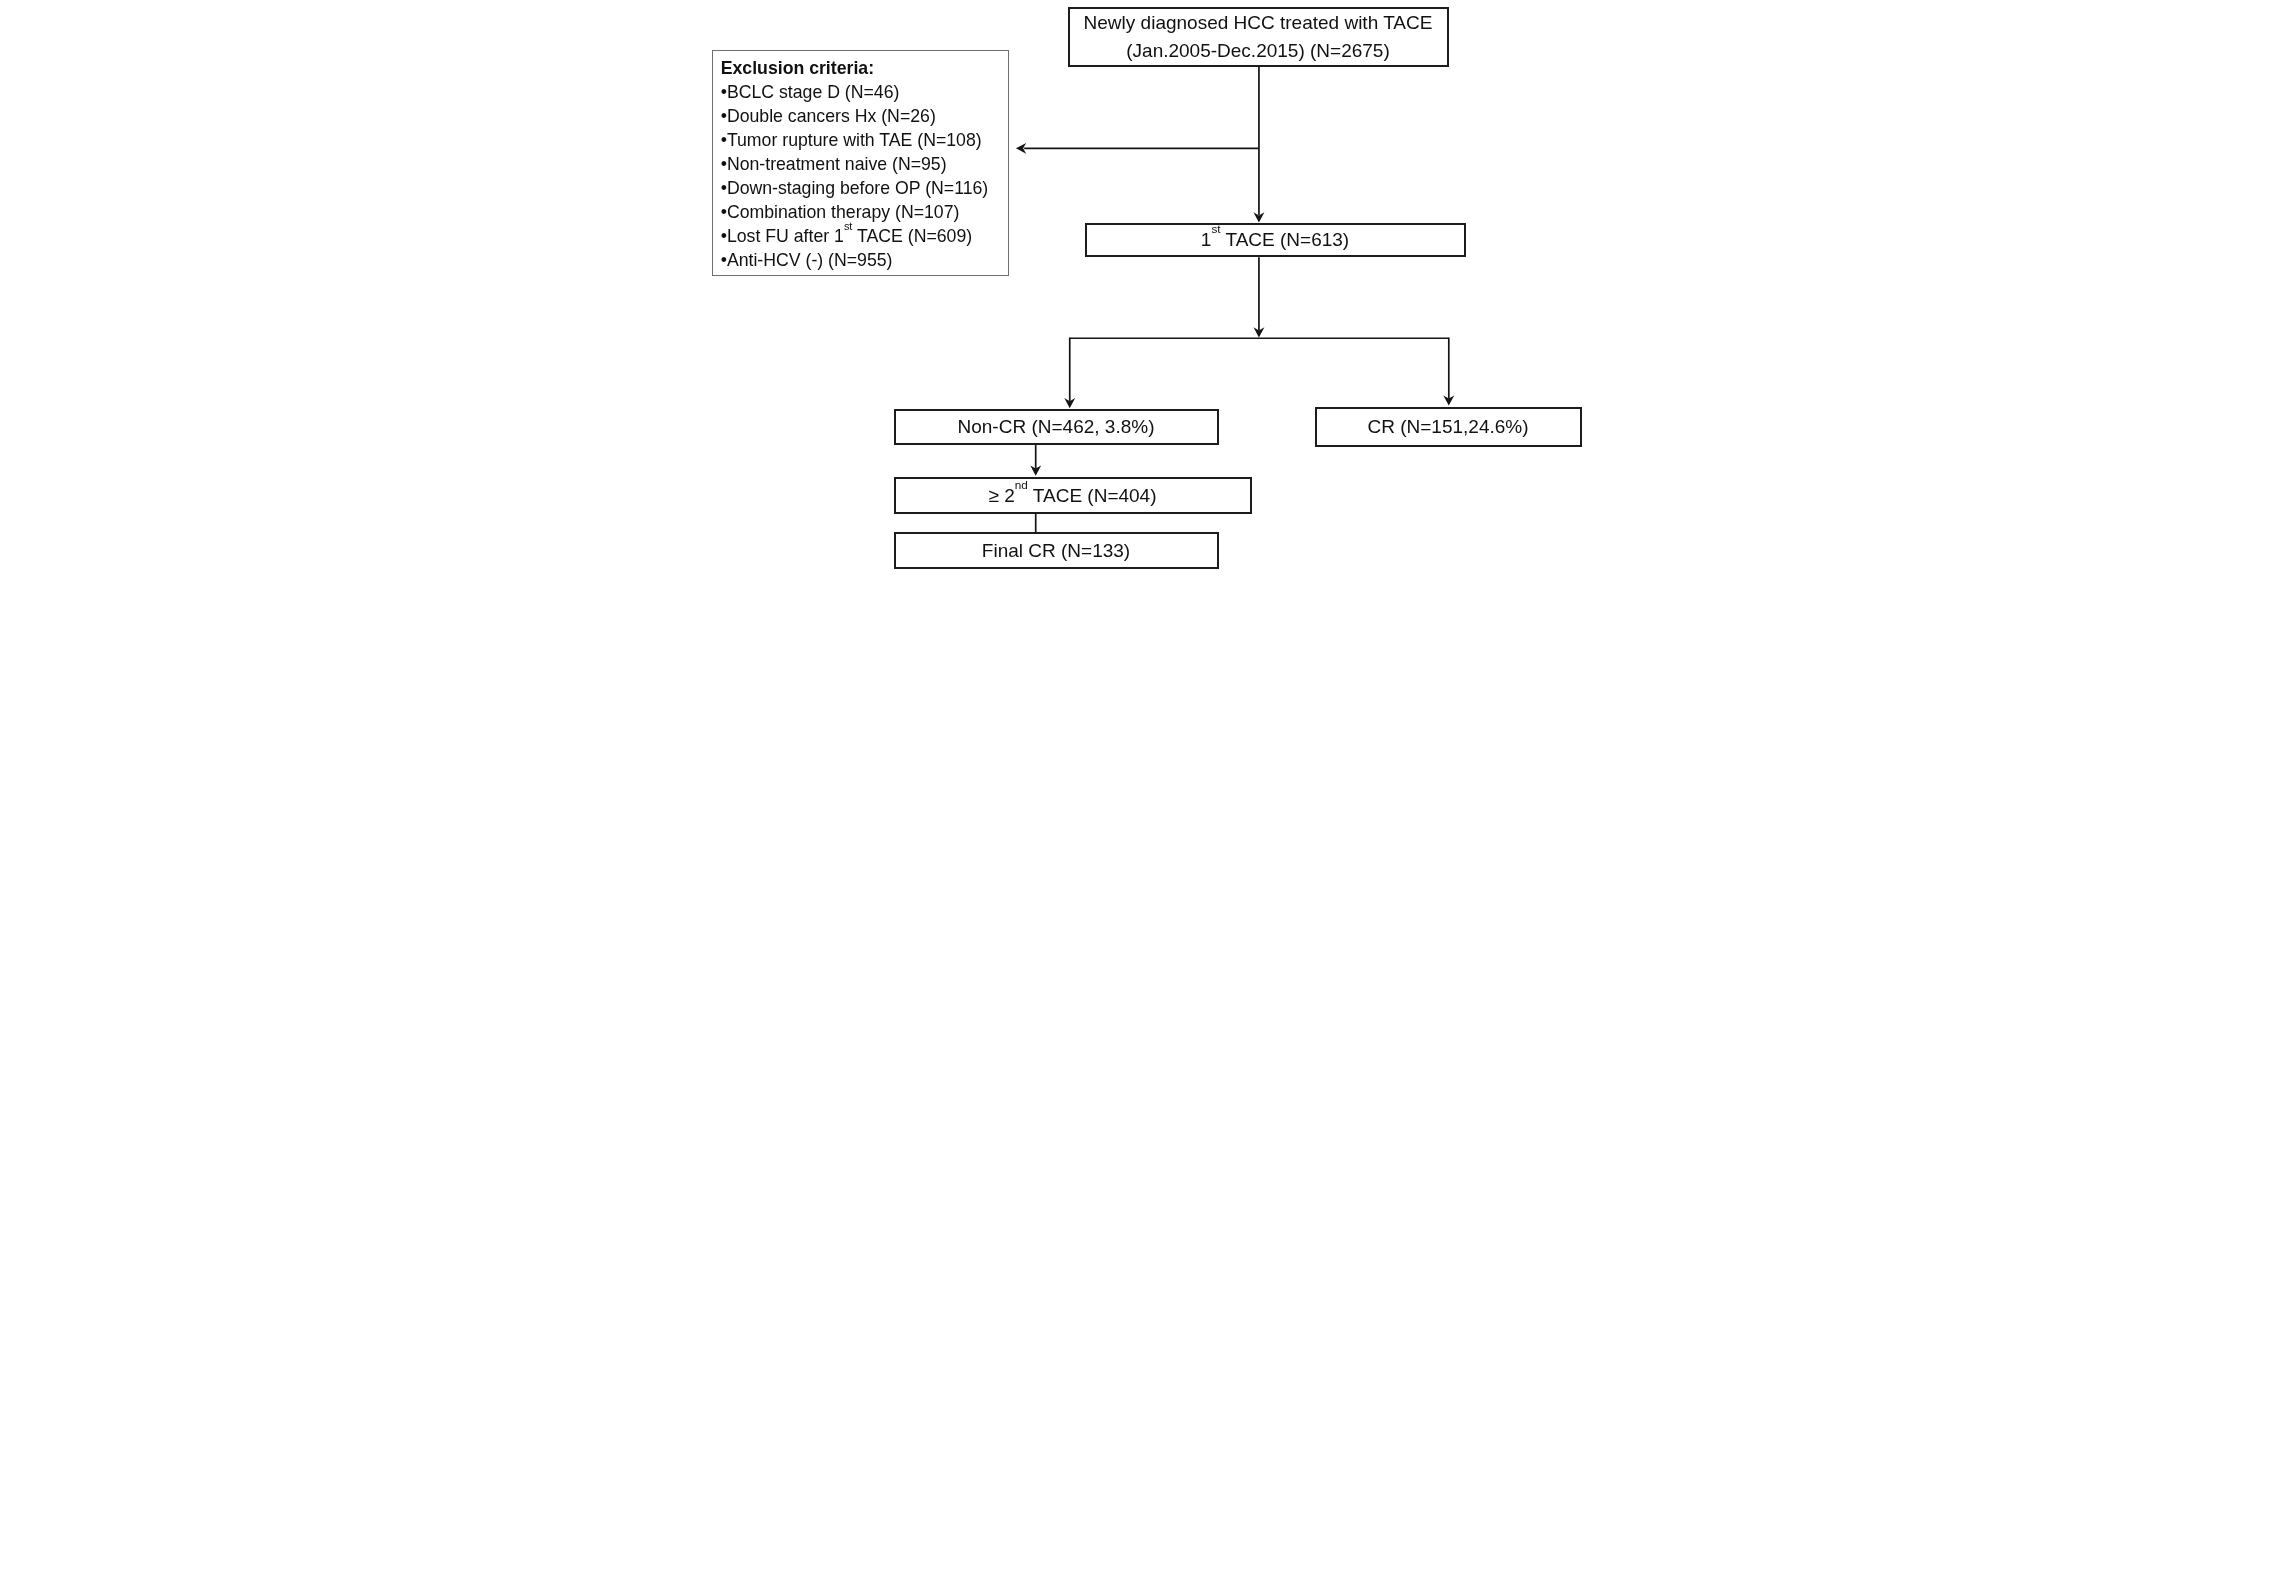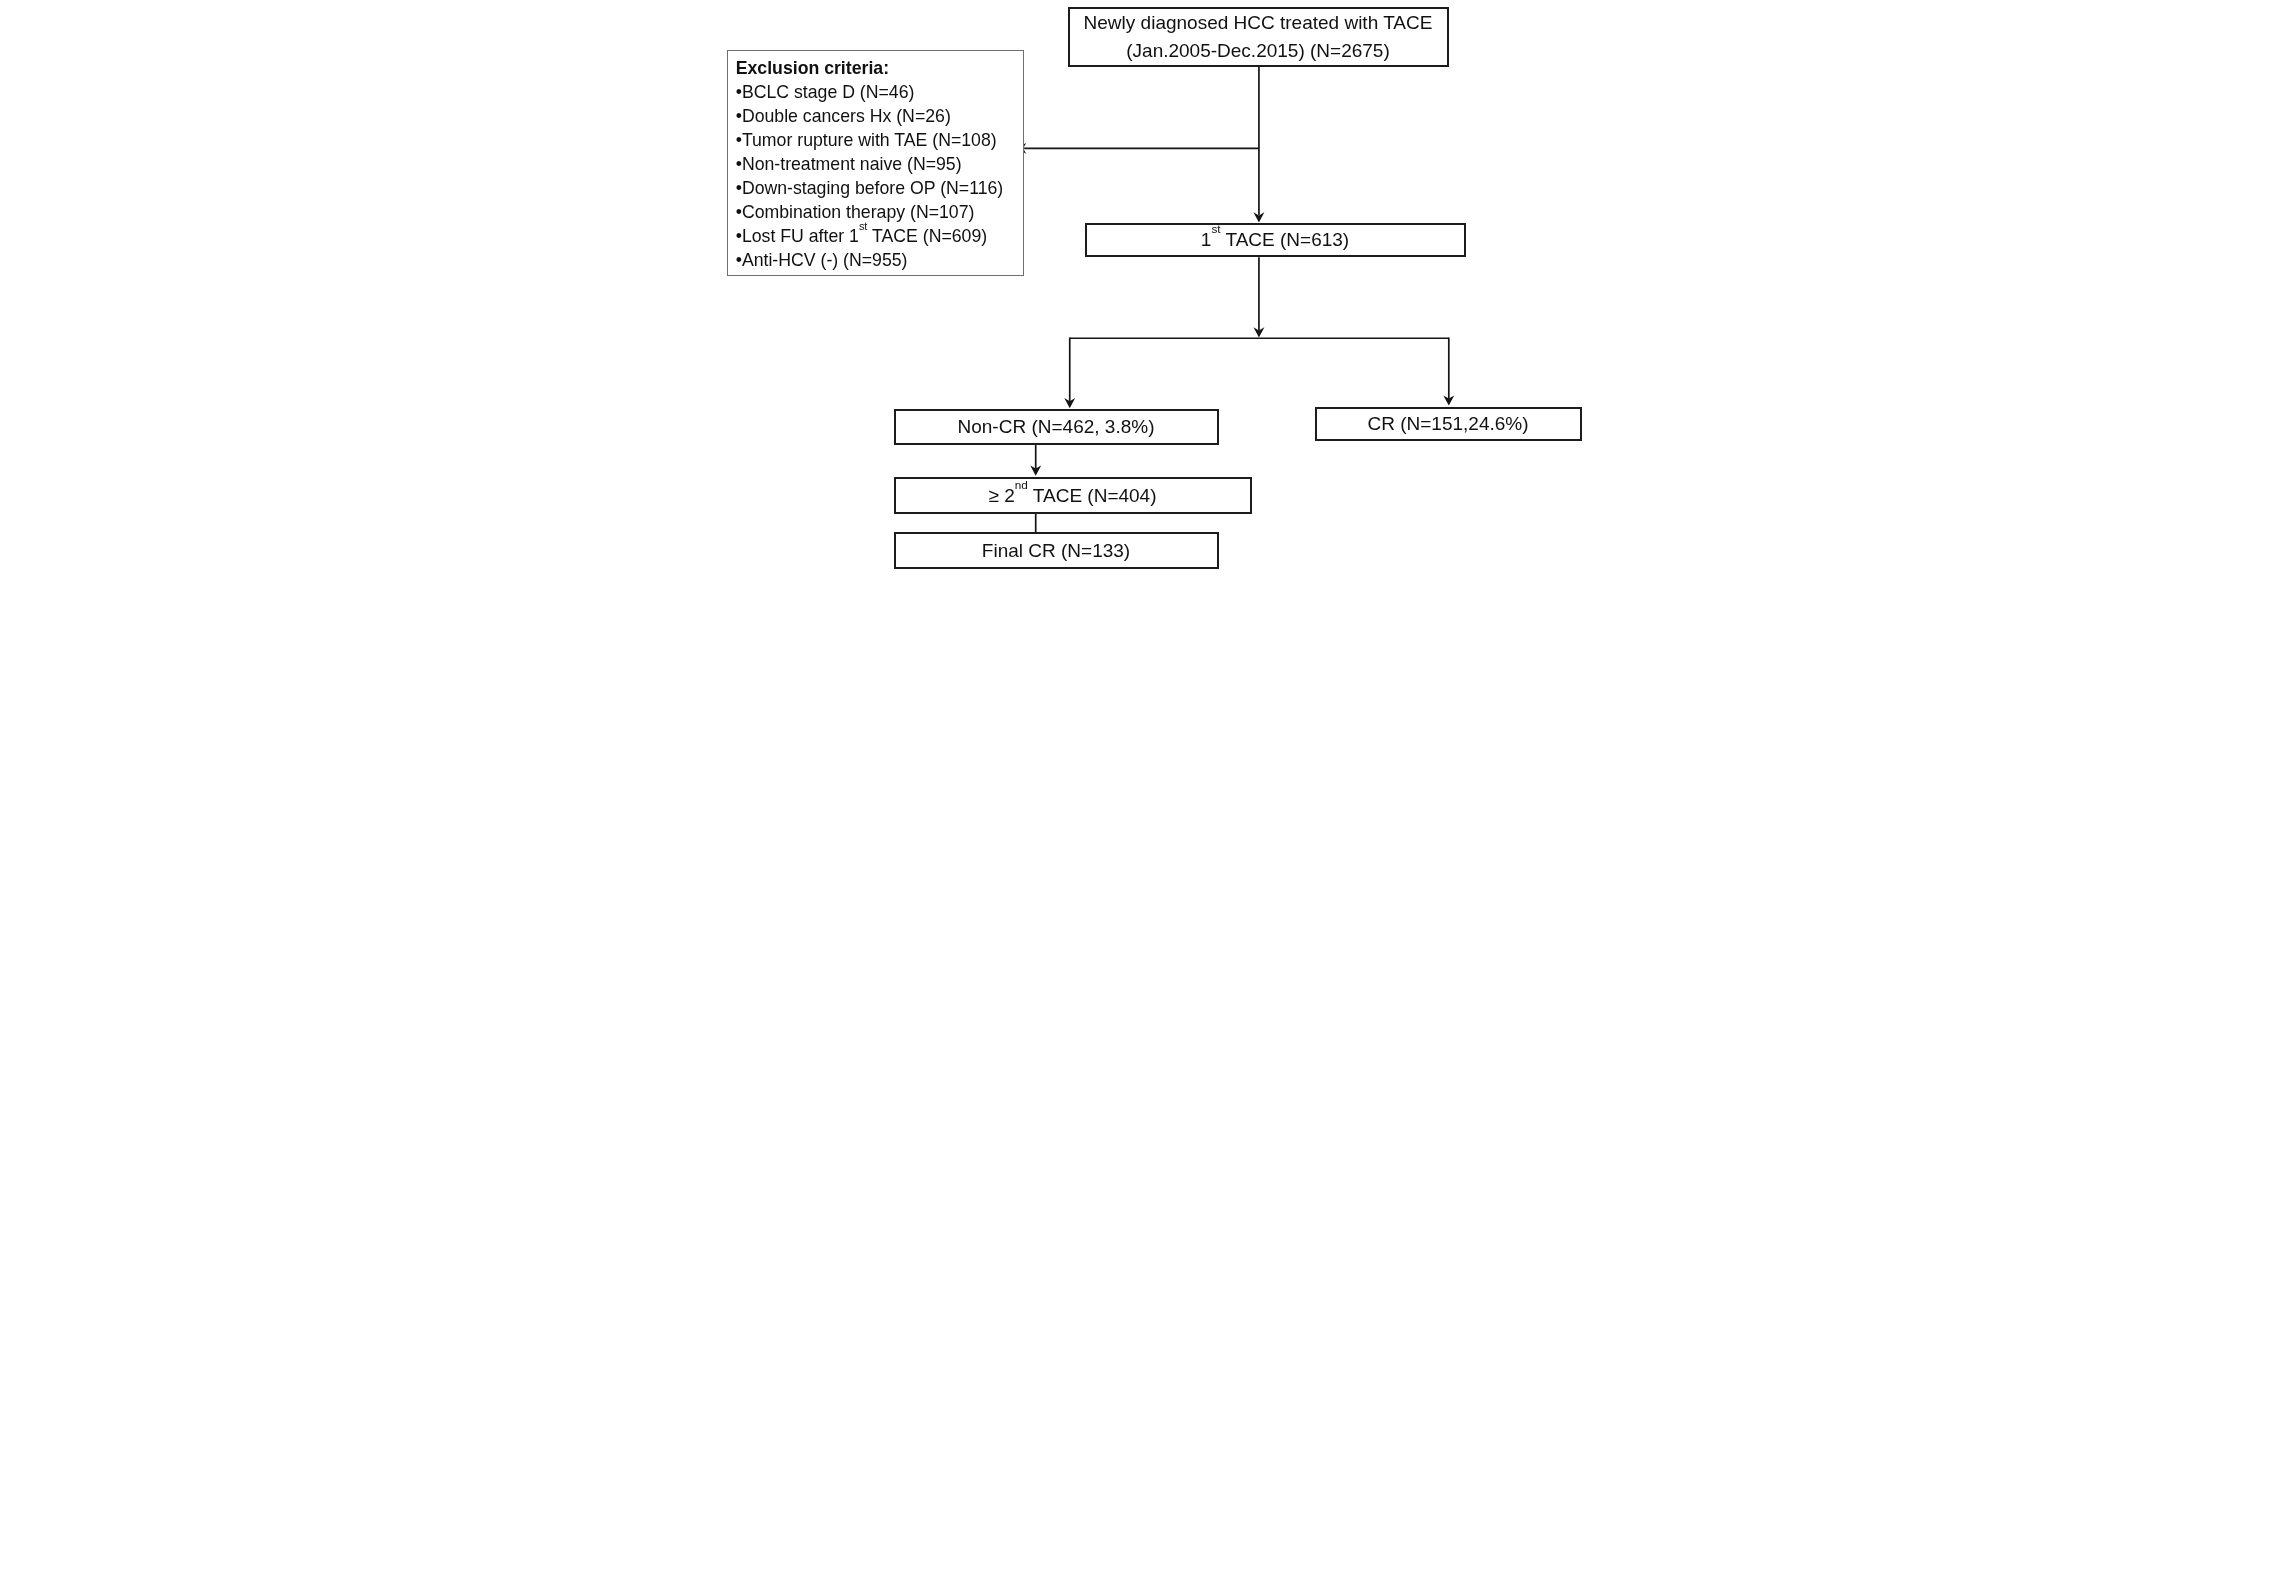--- a/index.html
+++ b/index.html
@@ -33,41 +33,41 @@
     align-items: center;
     justify-content: center;
     text-align: left;
     z-index: 1;
   }
   .top-box {
     left: 356px; top: 6.8px; width: 381px; height: 60px;
     font-size: 19px; line-height: 1.45;
   }
   .exclusion-box {
-    left: 15px; top: 50px; width: 297px; height: 226px;
+    left: 0; top: 50px; width: 297px; height: 226px;
     border: 1.4px solid #6f6f6f;
     align-items: flex-start;
     justify-content: flex-start;
     text-align: left;
     padding: 4.8px 8.2px;
   }
   .excl-heading {
     font-weight: bold;
     font-size: 17.7px;
     line-height: 24px;
   }
   .excl-item {
     font-size: 17.7px;
     line-height: 24px;
     white-space: nowrap;
   }
   .flow-label { font-size: 19px; }
   .tace1-box { left: 356px; top: 223px; width: 381px; height: 34px; margin-left: 17px; }
   .noncr-box { left: 182px; top: 409px; width: 325px; height: 36px; }
-  .cr-box    { left: 603px; top: 407px; width: 267px; height: 34px; }
+  .cr-box    { left: 603px; top: 407px; width: 267px; height: 40px; }
   .tace2-box { left: 182px; top: 477px; width: 358px; height: 37px; }
   .final-box { left: 182px; top: 532px; width: 325px; height: 37px; }
   sup.sp {
     font-size: 0.62em;
     position: relative;
     top: -0.45em;
     line-height: 0;
   }
 </style>
 </head>

